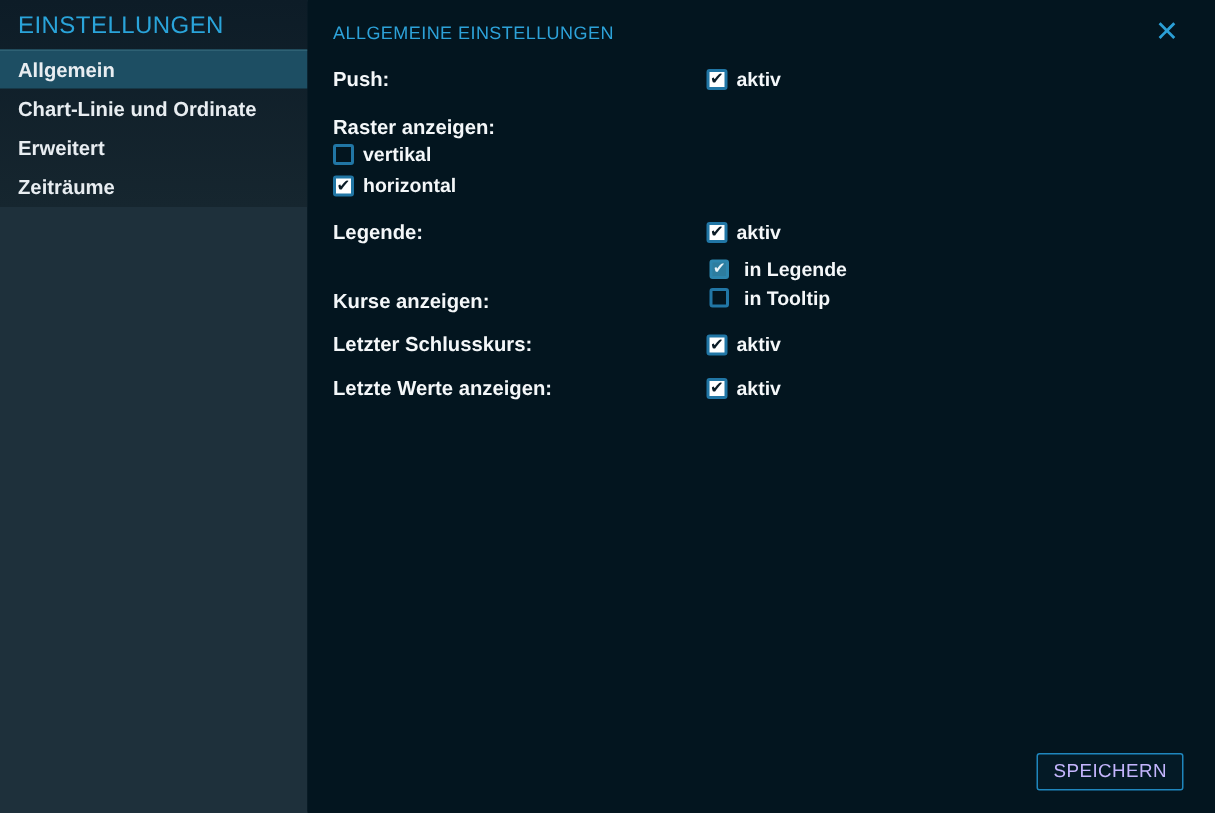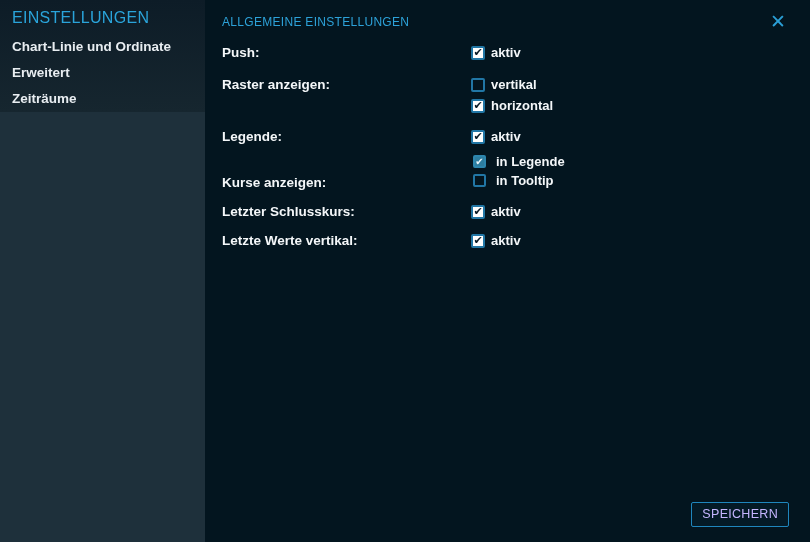--- a/index.html
+++ b/index.html
@@ -99,21 +99,21 @@
   .opt.small { margin-bottom:4px; }
   .opt-label {
     color:#f4f7f9;
     font-size:13px;
     font-weight:700;
     line-height:15px;
     white-space:nowrap;
   }
   
   .row:nth-child(1) { margin-bottom:10px; }
-  .row:nth-child(2) { margin-bottom:9px; }
+  .row:nth-child(2) { margin-bottom:9px;flex-direction:column; }
   .row:nth-child(3) { margin-bottom:3px; }
   .row:nth-child(4) { margin-bottom:11px;align-items:flex-end; }
   .row:nth-child(5) { margin-bottom:7px; }
   
   .save {
     position:absolute; right:17px; bottom:15px;
     background:rgba(42,164,218,0.04);
     border:1px solid #1f86bd;
     border-radius:2px;
     color:#c4b5fd;
@@ -126,20 +126,21 @@
 </style>
 </head>
 <body>
 
 <div class="window">
 
   <aside class="sidebar">
     <div class="sidebar-top">
       <div class="sidebar-title">EINSTELLUNGEN</div>
       <nav id="sidebar-list">
+          <div class="nav-item selected">Allgemein</div>
           <div class="nav-item">Chart-Linie und Ordinate</div>
           <div class="nav-item">Erweitert</div>
           <div class="nav-item">Zeiträume</div>
         </nav>
     </div>
   </aside>
 
   <main class="content">
     <div class="content-header">
       <h1 class="page-title">ALLGEMEINE EINSTELLUNGEN</h1>
@@ -194,21 +195,21 @@
         <div class="row">
     <div class="row-label">Letzter Schlusskurs:</div>
     <div class="row-opts">
             <label class="opt">
     <span class="cb checked">✔</span>
     <span class="opt-label">aktiv</span>
   </label>
           </div>
   </div>
         <div class="row">
-    <div class="row-label">Letzte Werte vertikal:</div>
+    <div class="row-label">Letzte Werte anzeigen:</div>
     <div class="row-opts">
             <label class="opt">
     <span class="cb checked">✔</span>
     <span class="opt-label">aktiv</span>
   </label>
           </div>
   </div>
       </div>
 
     <button class="save">SPEICHERN</button>

